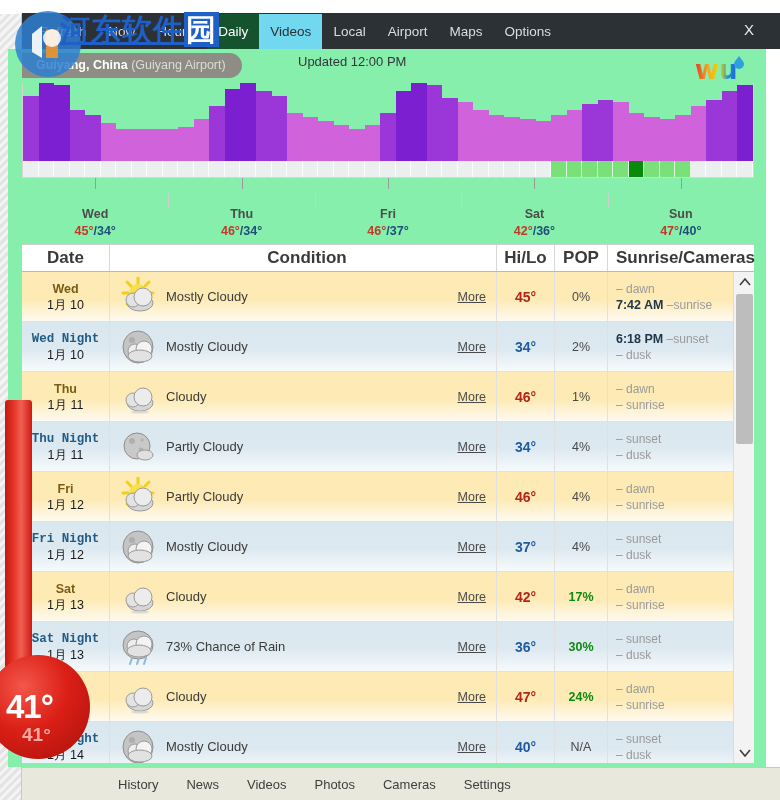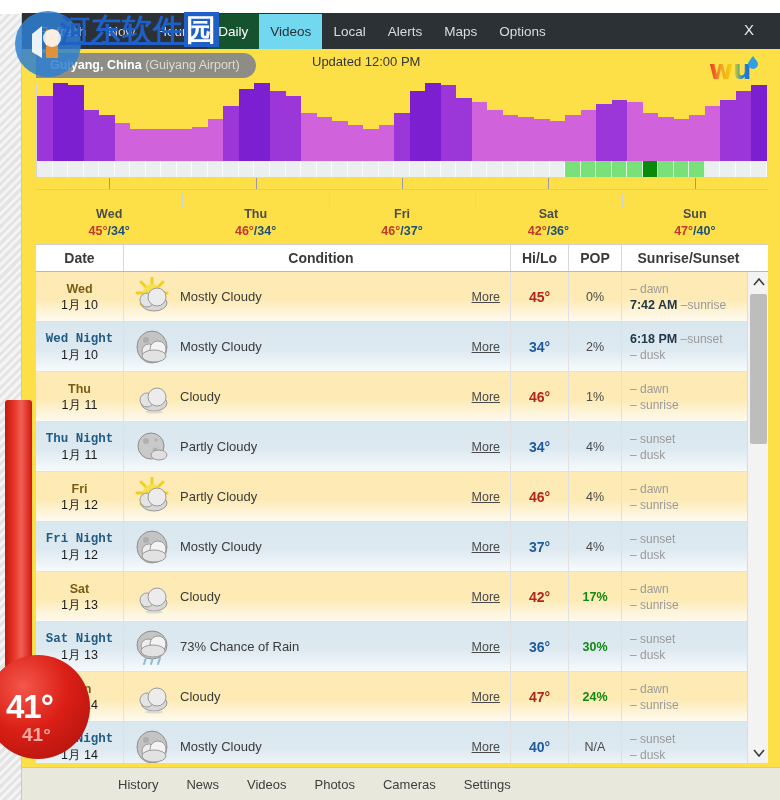--- a/index.html
+++ b/index.html
@@ -48,22 +48,22 @@
   .nav-item.sel-light {
     background: #72d8ef; color: #2b3135;
   }
   .nav-close {
     position: absolute; right: 18px; top: 4px;
     color: #e8eaec; font-size: 15px; padding: 4px 8px; cursor: default;
   }
 
   
   .panel {
-    position: absolute; left: 22px; top: 49px; width: 758px; height: 718px;
-    background: #fde047;
+    position: absolute; left: 8px; top: 49px; width: 758px; height: 718px;
+    background: #86efac;
   }
 
   
   .loc-row {
     position: relative; height: 32px; padding-top: 5px;
   }
   .loc-tab {
     position: absolute; left: 14px; top: 4px;
     height: 25px; line-height: 25px;
     background: #8d8d85; color: #ffffff;
@@ -123,21 +123,21 @@
   .tablewrap {
     position: absolute; left: 14px; top: 195px; right: 12px; bottom: 4px;
     display: flex; flex-direction: column;
   }
   .thead {
     display: flex; height: 28px; align-items: center;
     border-top: 1px solid #cfcfcf; border-bottom: 1px solid #b9b9b9;
     background: #ffffff;
   }
   .thead .th {
-    font-size: 14px; font-weight: bold; color: #3a3a3a; text-align: center;
+    font-size: 17px; font-weight: bold; color: #3a3a3a; text-align: center;
     border-right: 1px solid #d8d8d8; line-height: 26px; height: 26px;
   }
   .th.c-date { width: 88px; }
   .th.c-cond { flex: 1 1 auto; }
   .th.c-hilo { width: 58px; }
   .th.c-pop  { width: 53px; }
   .th.c-sun  { width: 125px; border-right: none; }
   .thead-spacer { width: 21px; }
 
   .tbody { position: relative; flex: 1 1 auto; overflow: hidden; }
@@ -264,21 +264,21 @@
   <div class="desk-left-top"></div>
 
   <div class="topnav">
     <div class="topnav-items" id="topnav-items">
         <div class="nav-item">Refresh</div>
         <div class="nav-item">Now</div>
         <div class="nav-item">Hourly</div>
         <div class="nav-item sel-dark">Daily</div>
         <div class="nav-item sel-light">Videos</div>
         <div class="nav-item">Local</div>
-        <div class="nav-item">Alerts</div>
+        <div class="nav-item">Airport</div>
         <div class="nav-item">Maps</div>
         <div class="nav-item">Options</div>
       </div>
     <div class="nav-close">X</div>
   </div>
 
   <div class="panel">
 
     <div class="loc-row">
       <div class="loc-tab">
@@ -438,21 +438,21 @@
           <div class="dt"><span>47°</span><span class="lo">/</span><span class="lo">40°</span></div>
         </div>
       </div>
 
     <div class="tablewrap">
       <div class="thead">
         <div class="th c-date">Date</div>
         <div class="th c-cond">Condition</div>
         <div class="th c-hilo">Hi/Lo</div>
         <div class="th c-pop">POP</div>
-        <div class="th c-sun">Sunrise/Sunset</div>
+        <div class="th c-sun">Sunrise/Cameras</div>
         <div class="thead-spacer"></div>
       </div>
 
       <div class="tbody">
         <div class="rows" id="rows">
             <div class="row day">
               <div class="cell c-date">
                 <div class="dname">Wed</div>
                 <div class="ddate">1月 10</div>
               </div>

